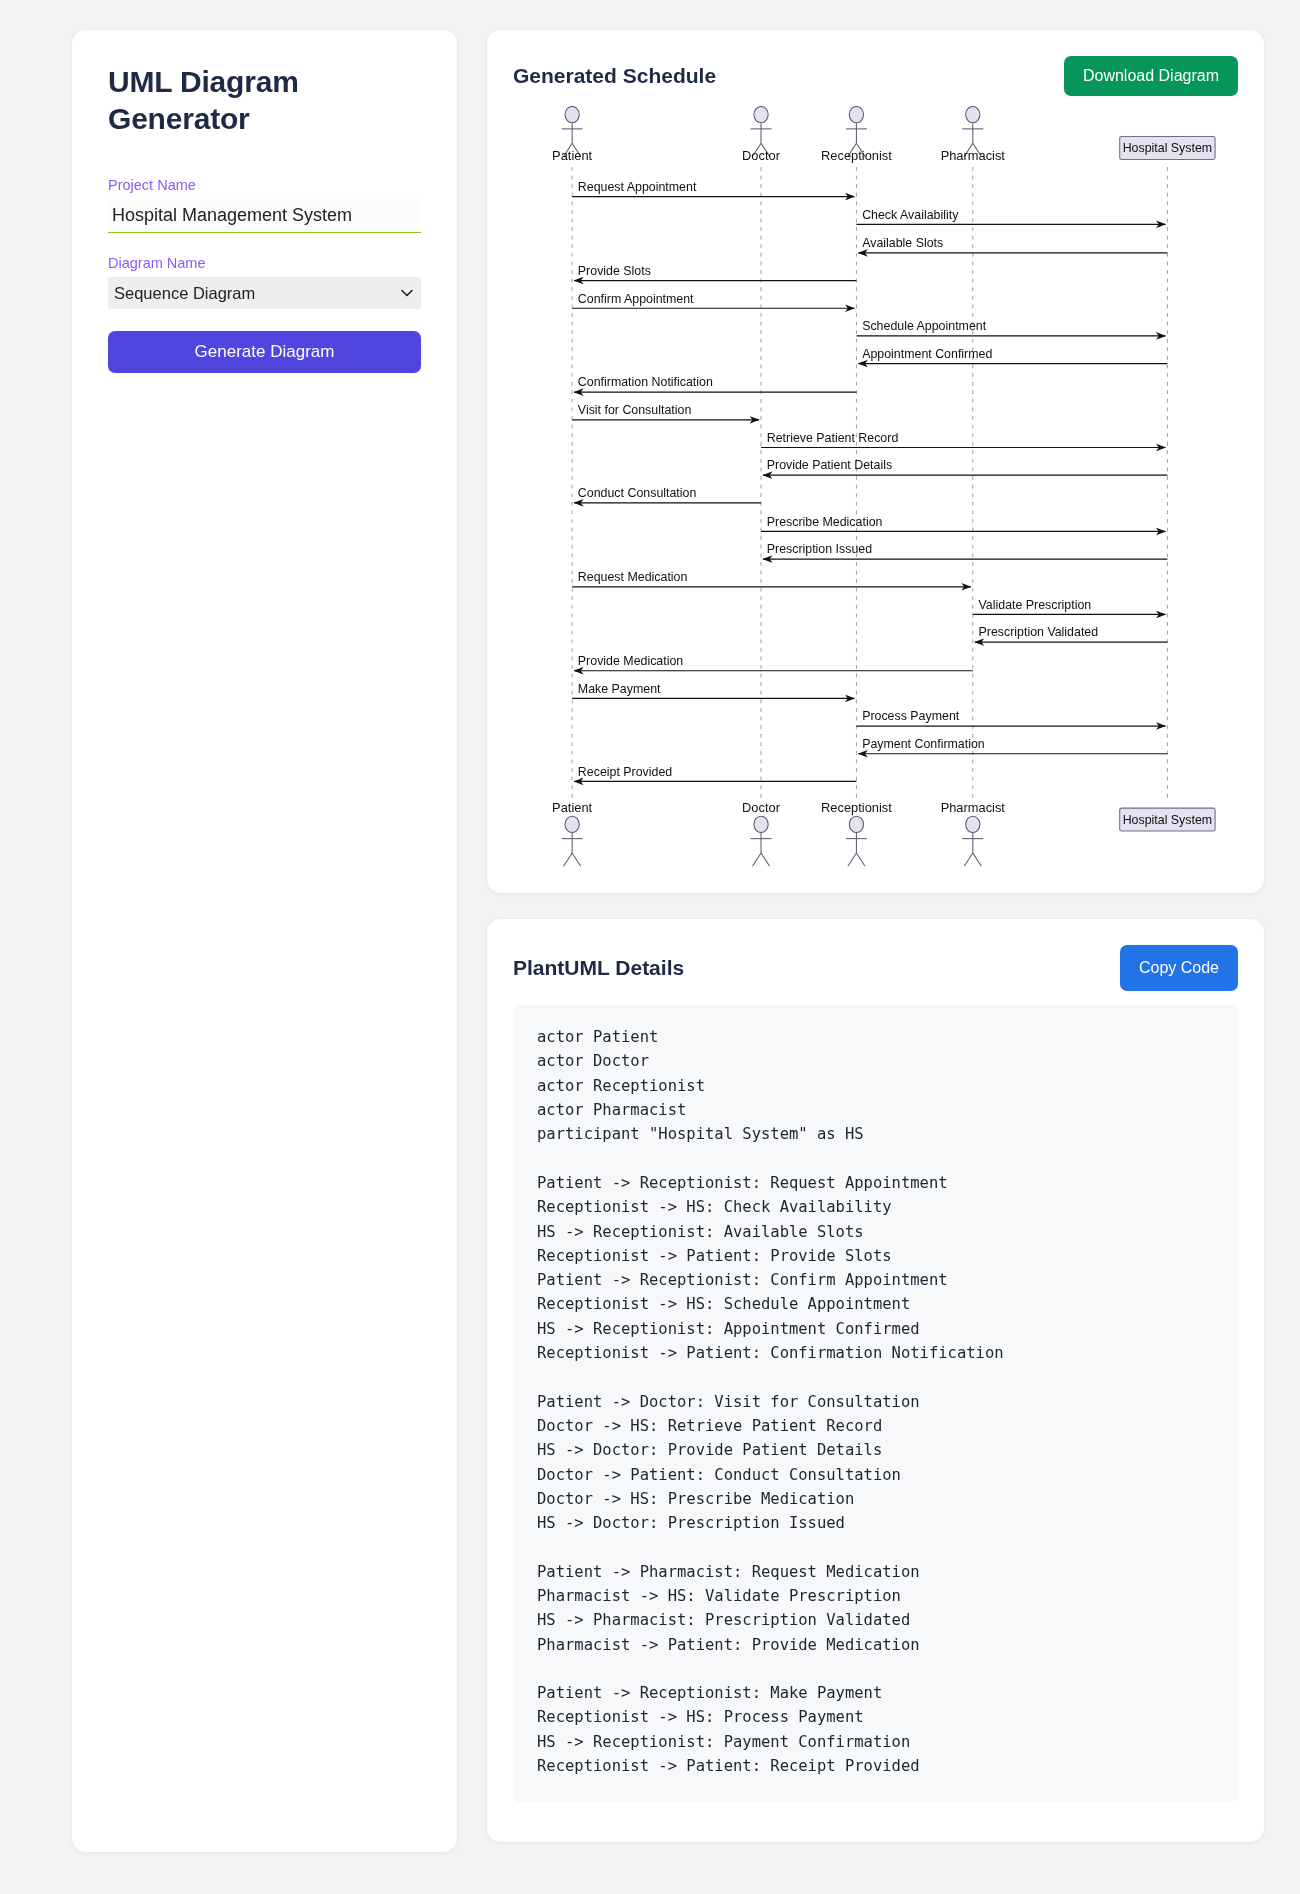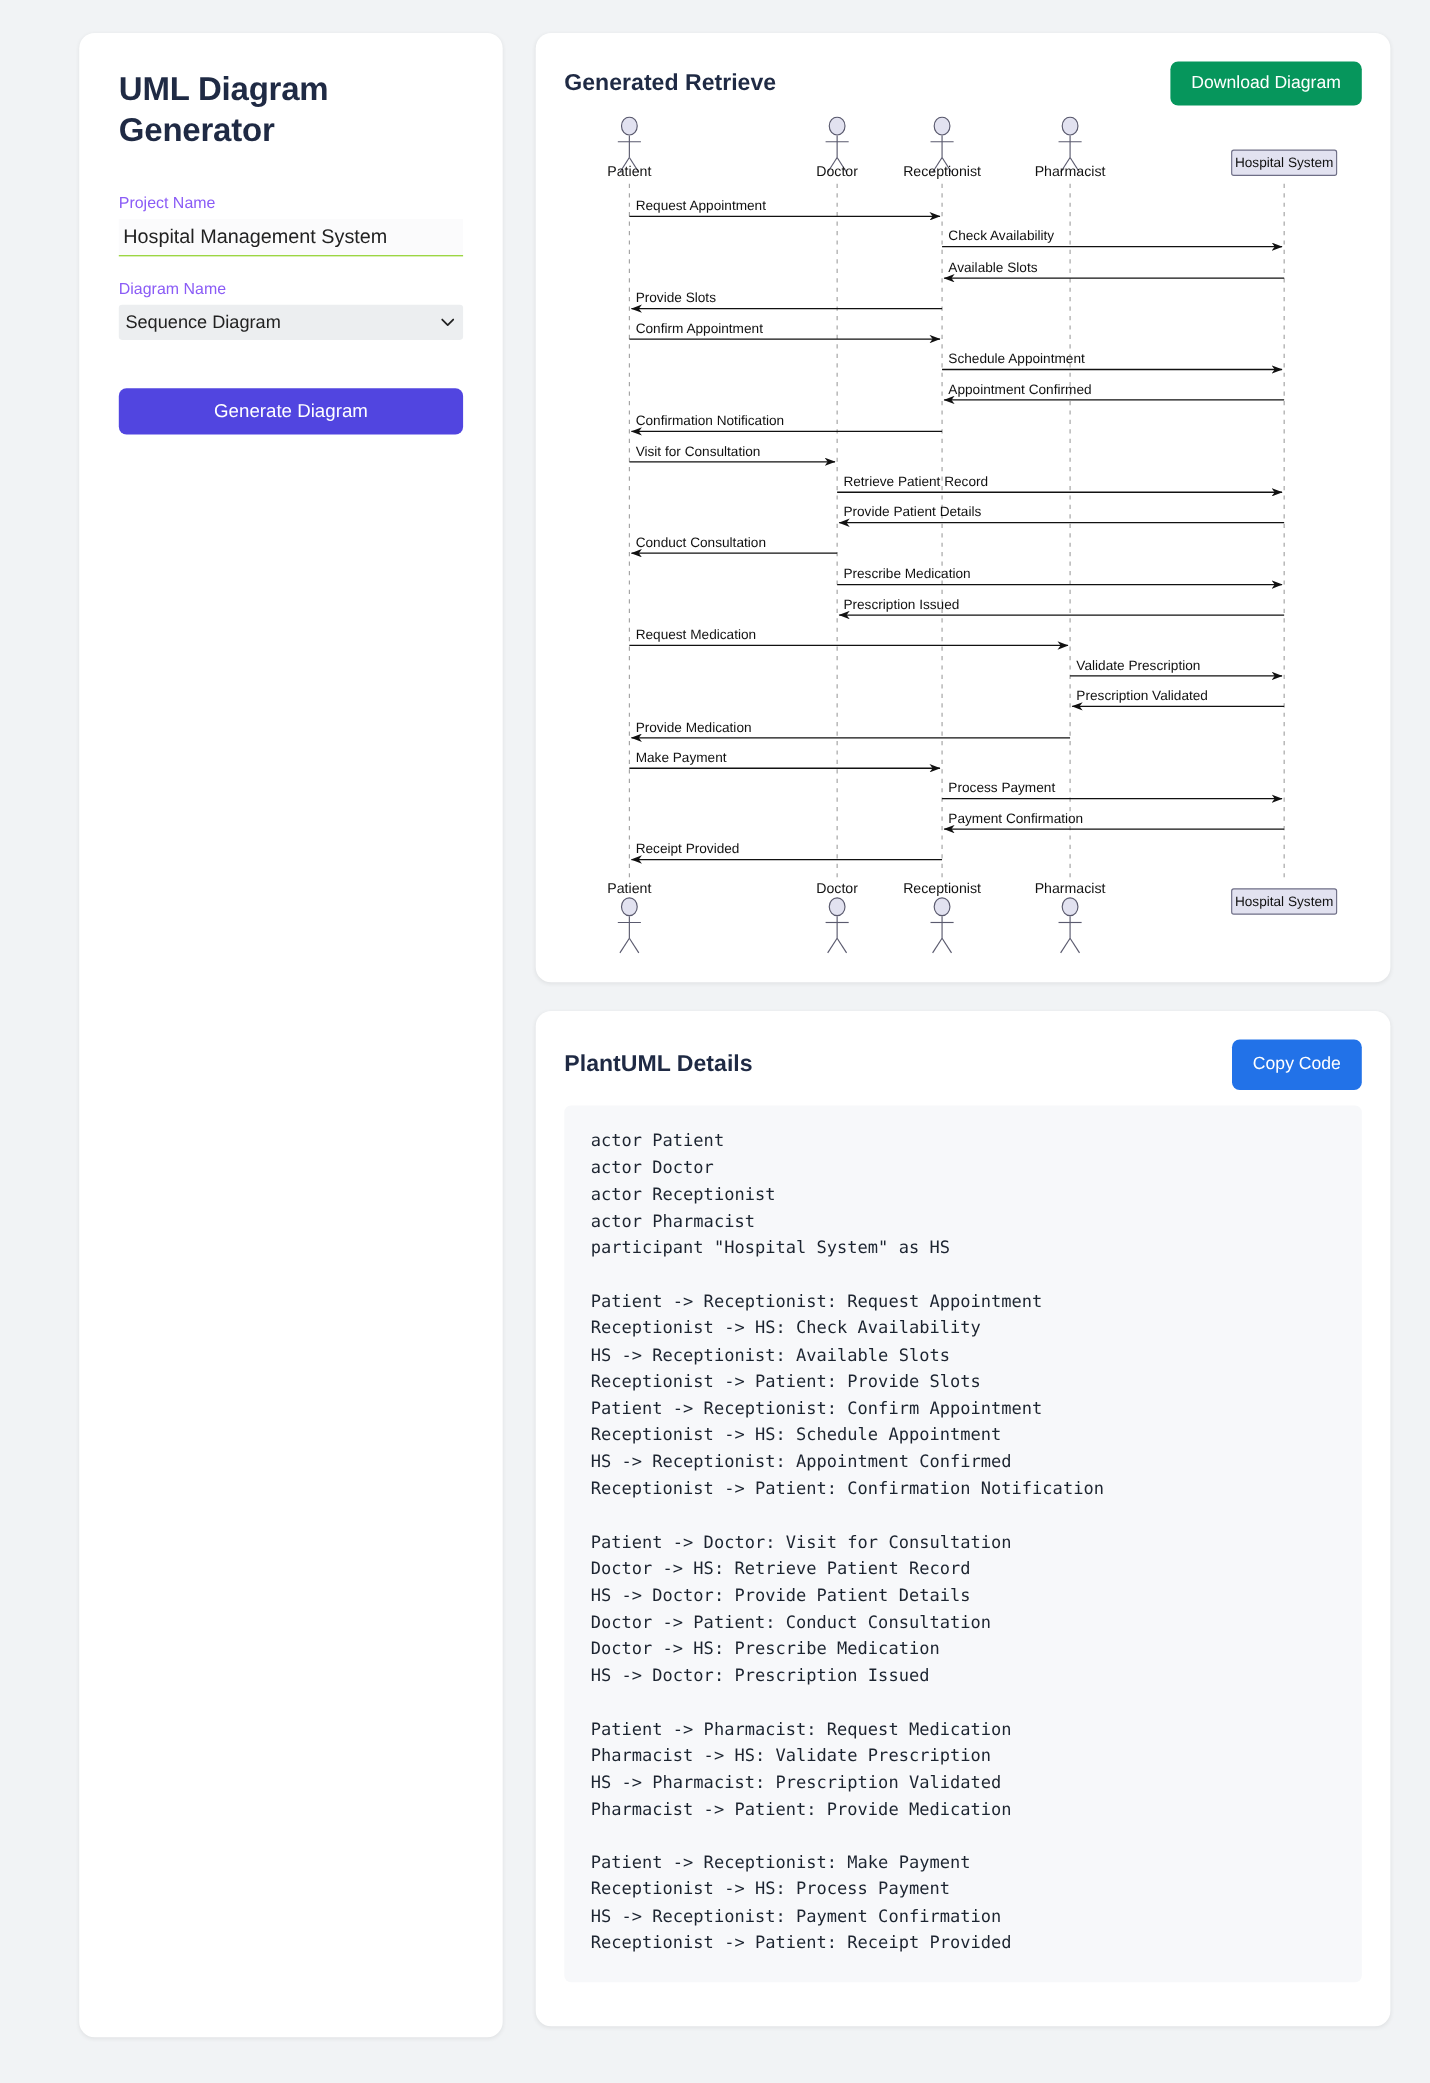--- a/index.html
+++ b/index.html
@@ -37,21 +37,21 @@
   .select-input {
     width:100%; height:32px; border:none; background:#eceef0;
     border-radius:3px; font-size:16.5px; color:#222; padding:2px 26px 2px 6px;
     font-family:"Liberation Sans", sans-serif; appearance:none; outline:none;
   }
   .chev {
     position:absolute; right:8px; top:50%; transform:translateY(-50%);
     pointer-events:none; width:12px; height:8px;
   }
   .gen-btn {
-    margin-top:22px; width:100%; height:42px;
+    width:100%; height:42px;
     background:#5145e0; color:#fff; border:none; border-radius:7px;
     font-size:17px; font-family:"Liberation Sans", sans-serif; cursor:pointer;
   }
 
   
   .right { flex:1 1 auto; display:flex; flex-direction:column; gap:26px; min-width:0; }
   .card {
     background:#fff; border-radius:14px;
     box-shadow:0 1px 4px rgba(0,0,0,.07);
     padding:26px 26px 24px 26px;
@@ -106,21 +106,21 @@
       </div>
     </div>
 
     <button class="gen-btn">Generate Diagram</button>
   </aside>
 
   <div class="right">
 
     <section class="card">
       <div class="card-head">
-        <div class="card-title">Generated Retrieve</div>
+        <div class="card-title">Generated Schedule</div>
         <button class="btn-green">Download Diagram</button>
       </div>
       <div class="diagram-wrap">
         <svg class="diagram-svg" id="seq-svg" viewBox="0 0 760 800" preserveAspectRatio="xMidYMin meet">
           <defs>
             <marker id="arr" markerWidth="11" markerHeight="8" refX="10" refY="4" orient="auto" markerUnits="userSpaceOnUse">
               <path d="M0,0 L10.5,4 L0,8 L3,4 z" fill="#111"></path>
             </marker>
           </defs>
           <g id="seq-layer">

